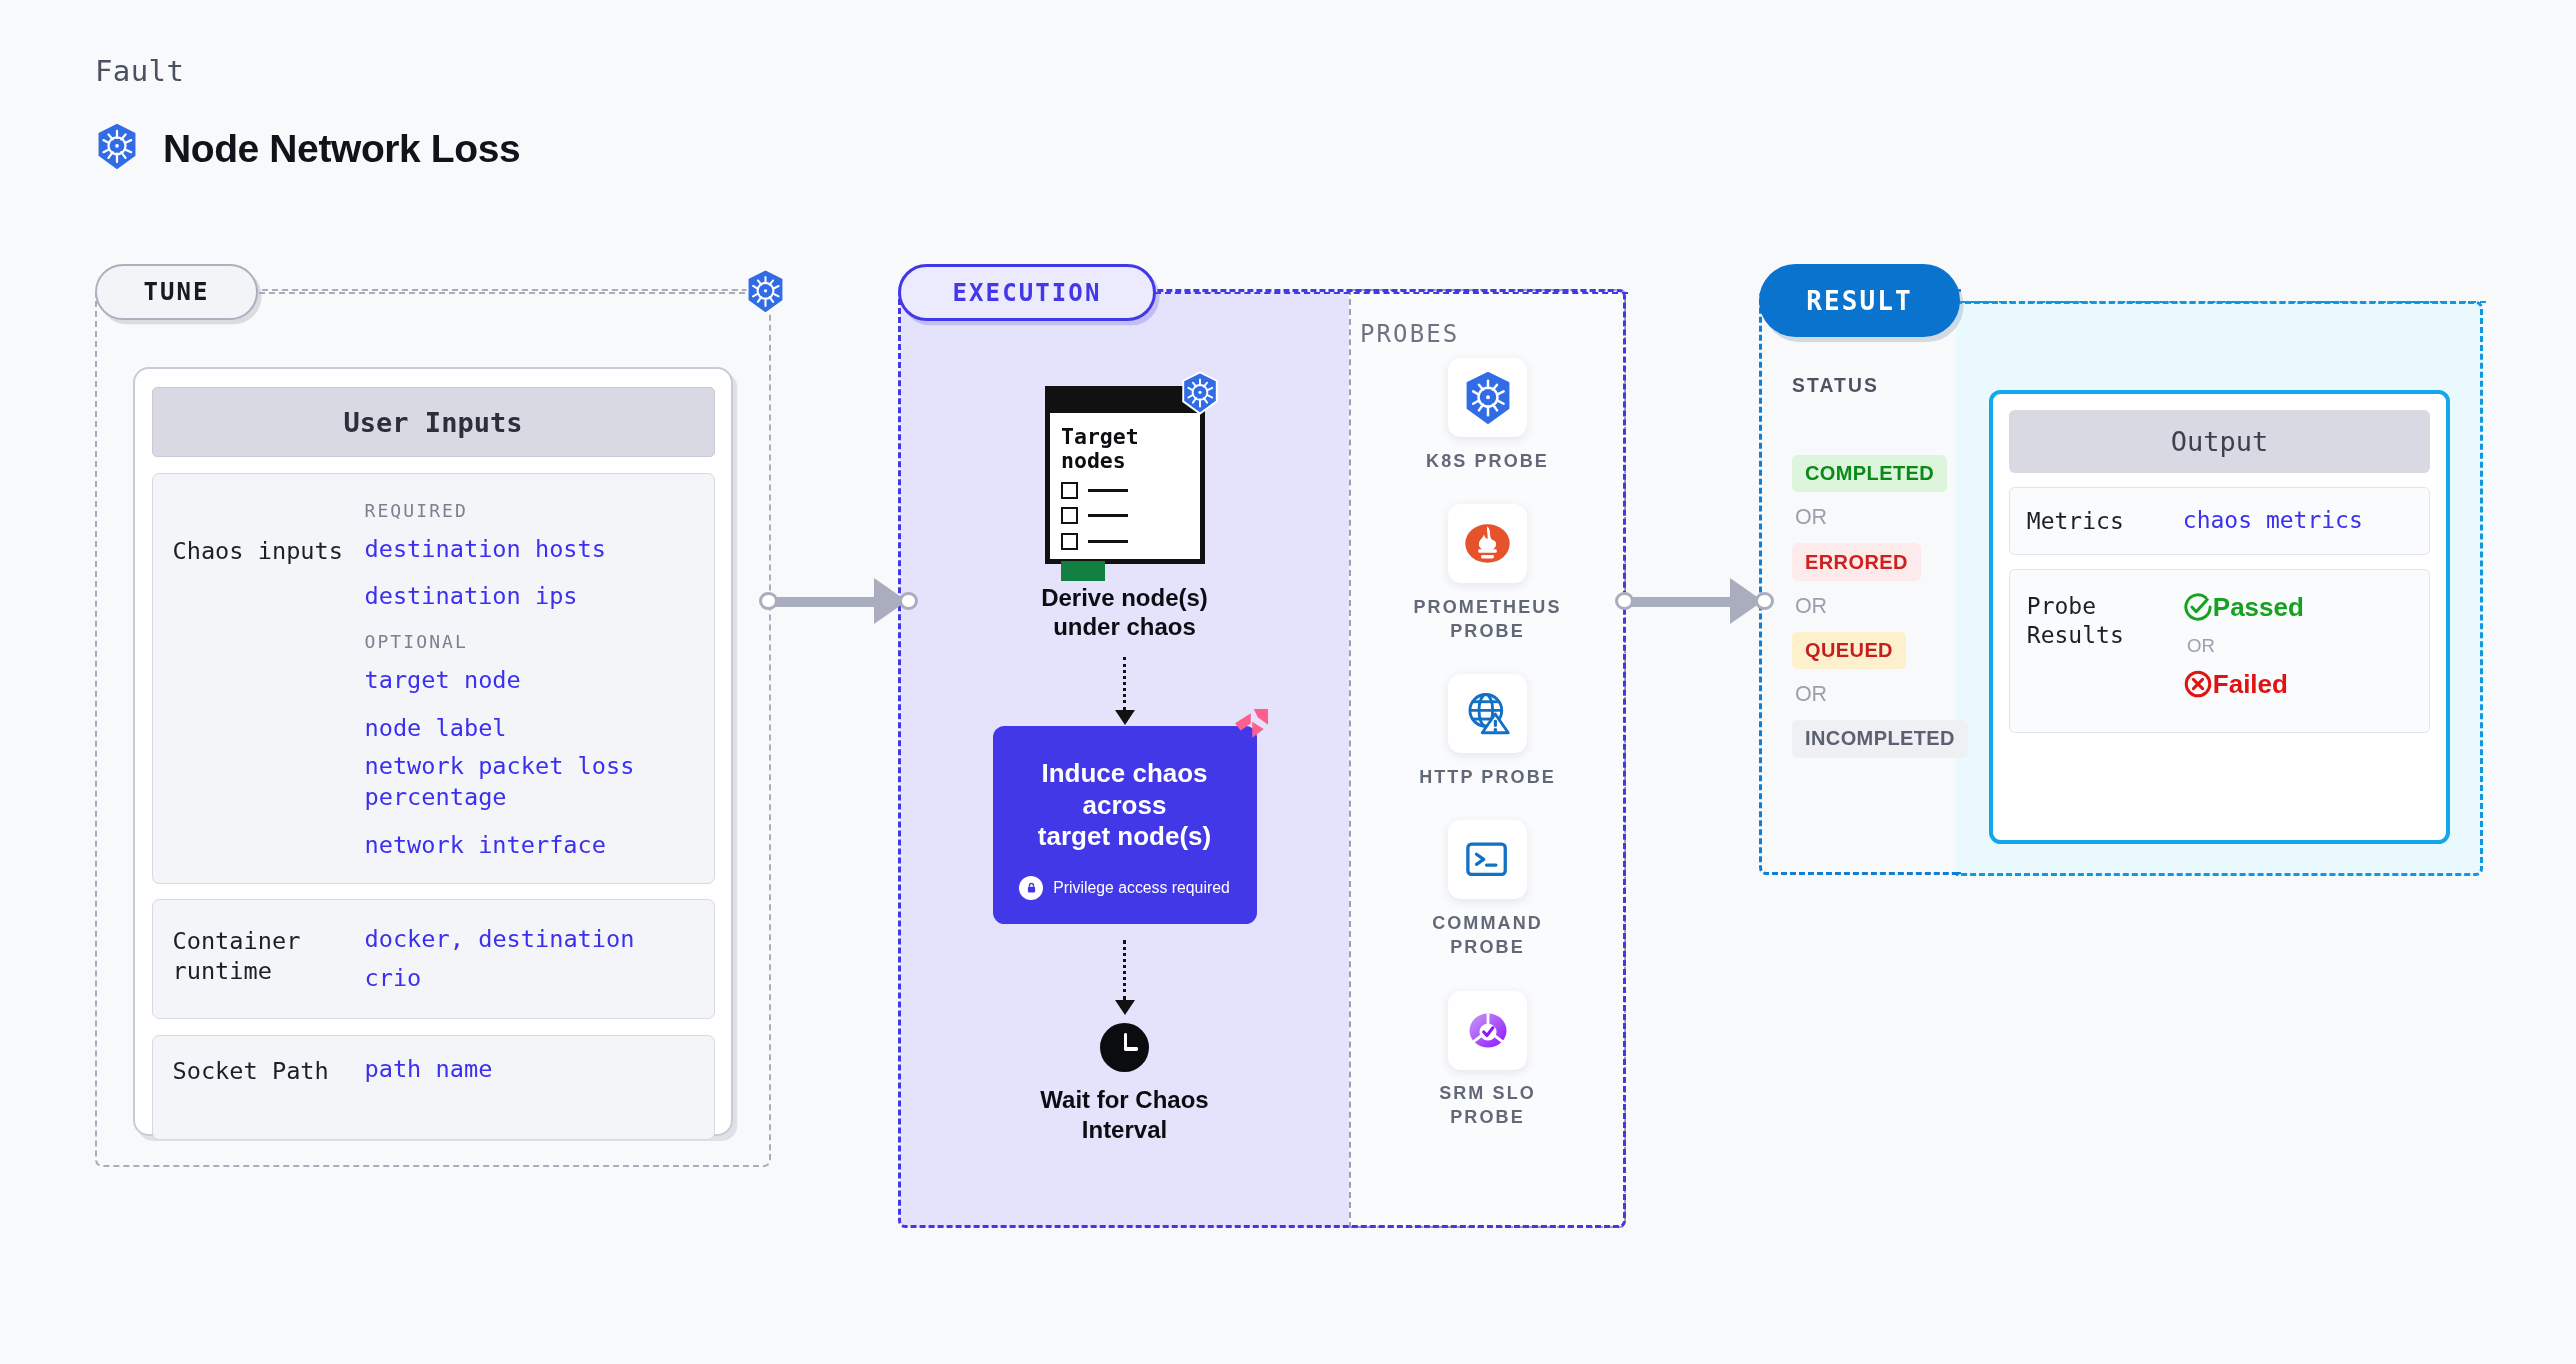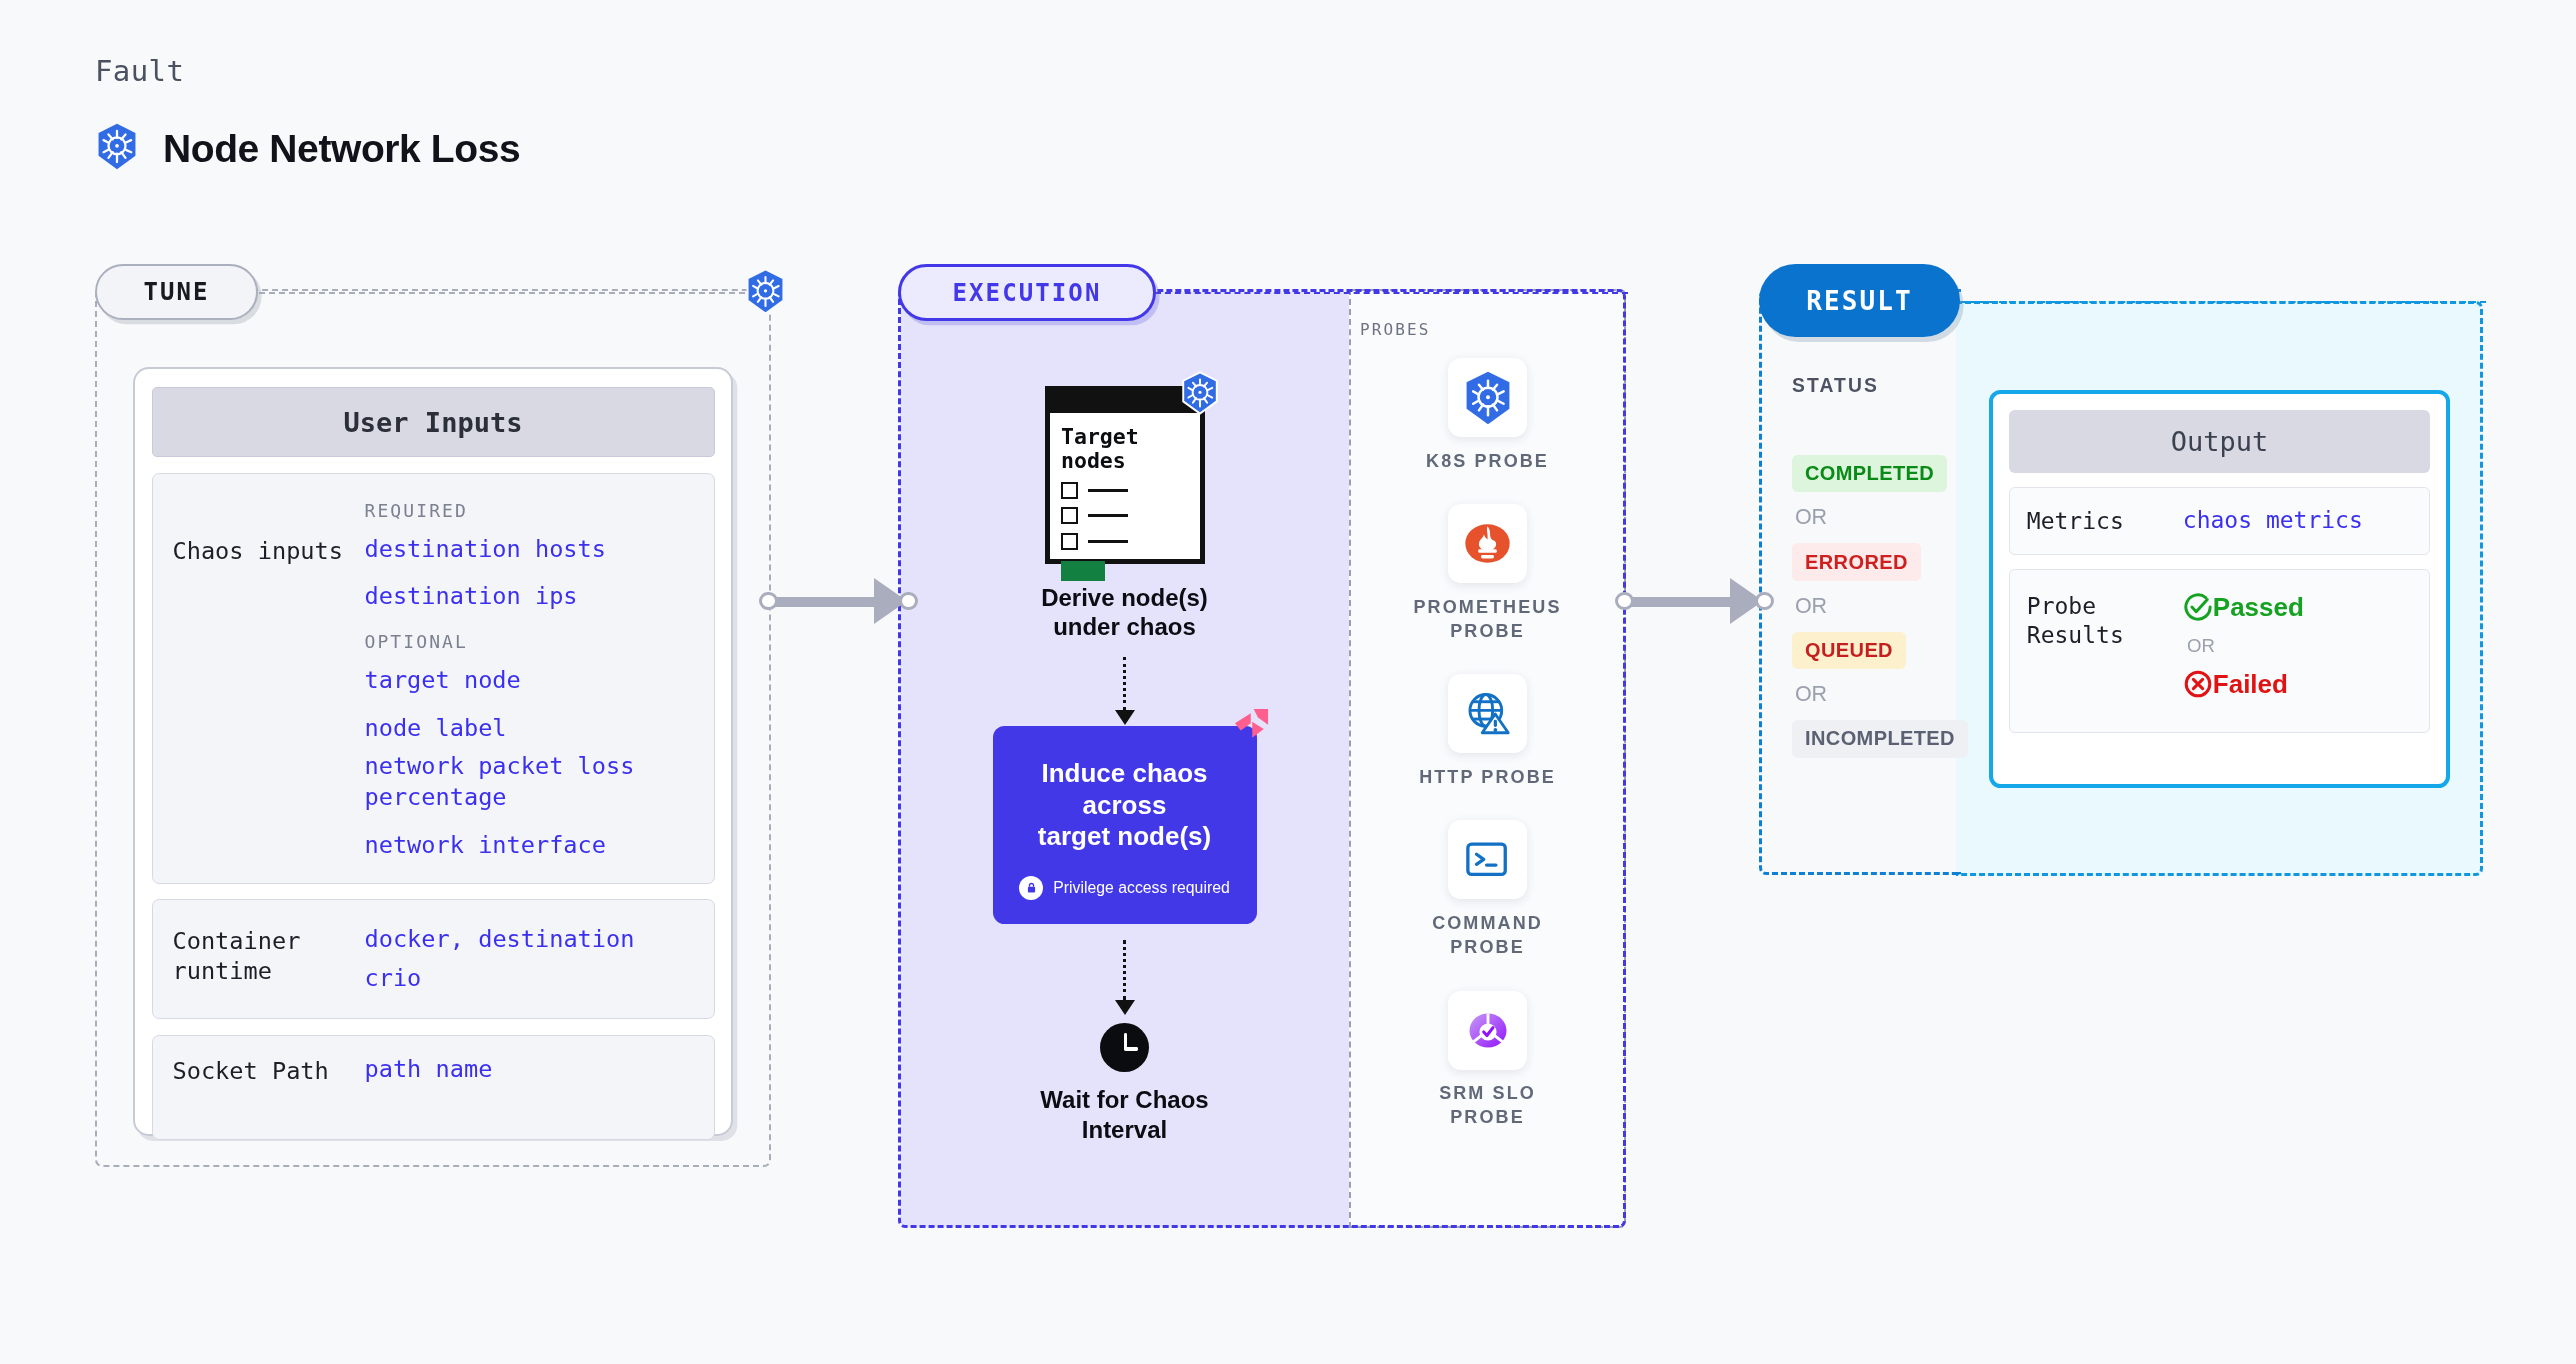--- a/index.html
+++ b/index.html
@@ -149,21 +149,21 @@
   .chaos-priv-text { font-size: 15.8px; color: #ffffff; }
   .litmus { position: absolute; right: -14.3px; top: -20px; }
 
   .clock { width: 49px; height: 49px; border-radius: 50%; background: #0b0c10; position: relative; margin: 0 auto; }
   .clock::before { content: ""; position: absolute; left: 23.6px; top: 10px; width: 3.6px; height: 15.8px; background: #fff; border-radius: 1.4px; }
   .clock::after  { content: ""; position: absolute; left: 23.6px; top: 23.6px; width: 14.3px; height: 3.6px; background: #fff; border-radius: 1.4px; }
 
   
   .probes-head {
     position: absolute; left: 1360px; top: 320px;
-    font-family: "DejaVu Sans Mono", monospace; font-size: 16px; letter-spacing: 2.1px; color: #6d7383;
+    font-family: "DejaVu Sans Mono", monospace; font-size: 24px; letter-spacing: 2.1px; color: #6d7383;
     z-index: 5;
   }
   .probes-list {
     position: absolute; left: 1349px; top: 358px; width: 277px;
     display: flex; flex-direction: column; align-items: center; gap: 31.5px; z-index: 5;
   }
   .probe { display: flex; flex-direction: column; align-items: center; width: 172px; }
   .probe-tile {
     width: 79px; height: 79px; background: #ffffff; border-radius: 13px;
     display: flex; align-items: center; justify-content: center;
@@ -185,21 +185,21 @@
     font-size: 20px; font-weight: 700; letter-spacing: 0.4px;
   }
   .b-completed { background: #ddf5dc; color: #0a8a17; margin-top: 40px; }
   .b-errored   { background: #fdeaea; color: #cf2020; }
   .b-queued    { background: #fdf0cd; color: #c51f1f; }
   .b-incompleted { background: #eff0f4; color: #5b6172; }
   .or { font-size: 21.5px; color: #9aa0ae; margin: 13px 0 13px 2.9px; }
 
   
   .out-card {
-    position: absolute; left: 1989px; top: 390px; width: 461px; height: 398px;
+    position: absolute; left: 1989px; top: 390px; width: 461px; height: 454px;
     background: #ffffff; border: 4.3px solid #14a7ea; border-radius: 11.5px;
   }
   .out-header {
     margin: 15.8px 15.8px 0 15.8px; height: 63px; background: #d8d9e3; border-radius: 5.7px;
     display: flex; align-items: center; justify-content: center;
     font-family: "DejaVu Sans Mono", monospace; font-size: 27px; color: #3c4150;
   }
   .out-row {
     margin: 14.3px 15.8px 0 15.8px; background: #fafbfd; border: 1.4px solid #e1e4ec;
     border-radius: 5.7px; display: flex; padding: 18.6px 17px;

